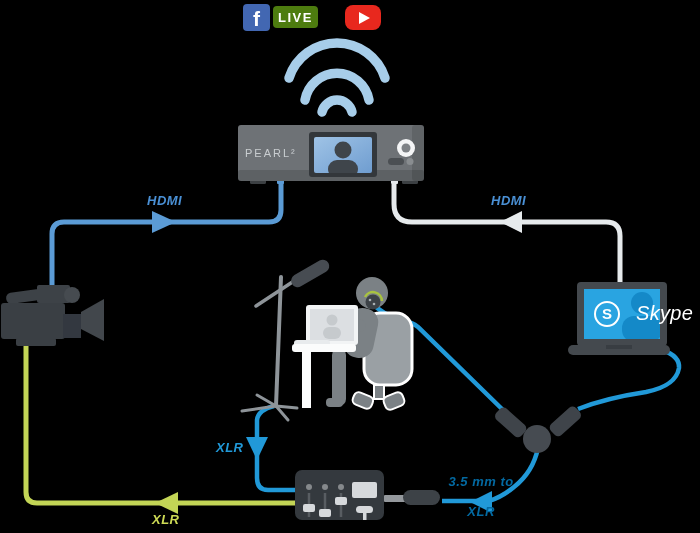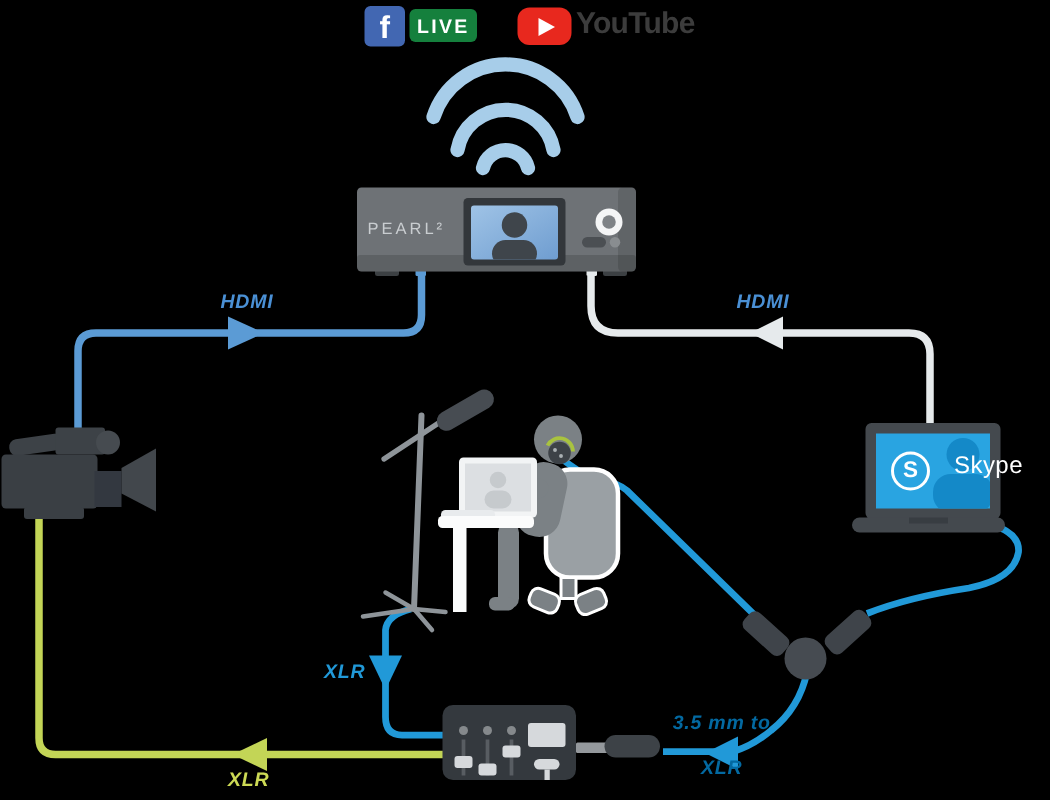--- a/index.html
+++ b/index.html
@@ -13,21 +13,21 @@
   .live-badge{left:273px;top:6px;width:45px;height:22px;border-radius:4px;color:#fff;
               font-weight:bold;font-size:13px;letter-spacing:1.5px;text-align:center;line-height:23px;}
   .yt-play{left:345px;top:5px;width:36px;height:25px;border-radius:8px;
            display:flex;align-items:center;justify-content:center;}
   .yt-tri{width:0;height:0;border-left:11px solid #fff;border-top:6.5px solid transparent;
           border-bottom:6.5px solid transparent;margin-left:3px;}
   .yt-text{left:384px;top:5px;font-weight:bold;font-size:20px;color:#3c3c3c;letter-spacing:-.5px;}
   .pearl-brand{left:245px;top:147px;font-weight:normal;font-size:11px;color:#c9cdd0;letter-spacing:2px;text-align:right;}
   .skype-ring{left:594px;top:301px;width:22px;height:22px;border:2px solid #fff;border-radius:50%;
               color:#fff;font-weight:bold;font-size:15px;text-align:center;line-height:22px;}
-  .skype-text{left:636px;top:302px;color:#fff;font-weight:500;font-size:16px;letter-spacing:.3px;}
+  .skype-text{left:636px;top:302px;color:#fff;font-weight:500;font-size:20px;letter-spacing:.3px;font-style:italic;}
   .adapter-label{left:436px;top:459px;width:82px;text-align:center;line-height:15px;font-size:13px;}
 </style>
 </head>
 <body>
 
 <div id="stage">
 
 <svg width="700" height="533" viewBox="0 0 700 533">
   <defs>
     <clipPath id="pearlScreenClip">
@@ -181,25 +181,24 @@
       <rect x="319" y="509" width="12" height="8" rx="2"></rect>
       <rect x="335" y="497" width="12" height="8" rx="2"></rect>
       <rect x="352" y="482" width="25" height="16" rx="2"></rect>
       <rect x="356" y="506" width="17" height="7" rx="3.5"></rect>
       <rect x="363" y="513" width="3.5" height="7"></rect>
     </g>
   </g>
 </svg>
 
 <div class="overlay fb-icon" style="background: rgb(66, 103, 178);">f</div>
-<div class="overlay live-badge" style="background: #15803d;">LIVE</div>
+<div class="overlay live-badge" style="background: #4d7c0f;">LIVE</div>
 <div class="overlay yt-play" style="background: rgb(232, 40, 30);">
       <div class="yt-tri"></div>
     </div>
-<div class="overlay yt-text">YouTube</div>
 
 <div class="overlay pearl-brand">PEARL²</div>
 
 <div class="label" style="left: 147px; top: 193px; color: rgb(74, 144, 213);">HDMI</div>
 <div class="label" style="left: 491px; top: 193px; color: rgb(74, 144, 213);">HDMI</div>
 <div class="label" style="left: 216px; top: 440px; color: rgb(33, 153, 216);">XLR</div>
 <div class="label" style="left: 152px; top: 512px; color: rgb(205, 218, 85);">XLR</div>
 <div class="label adapter-label" style="color: #0369a1;">
   <span>3.5 mm to</span><br>
   <span>XLR</span>

